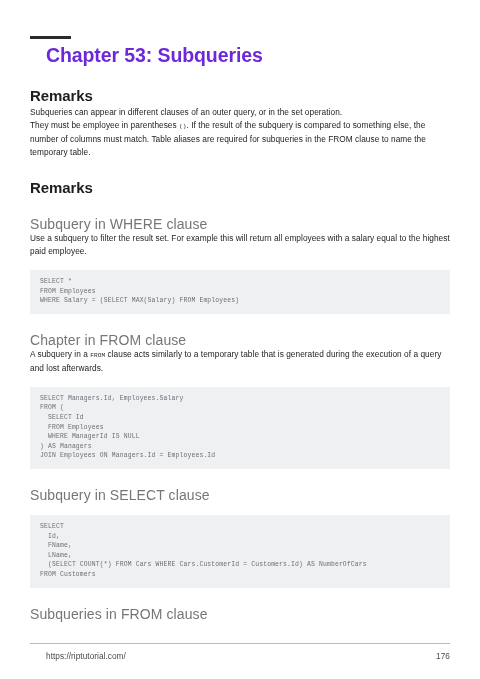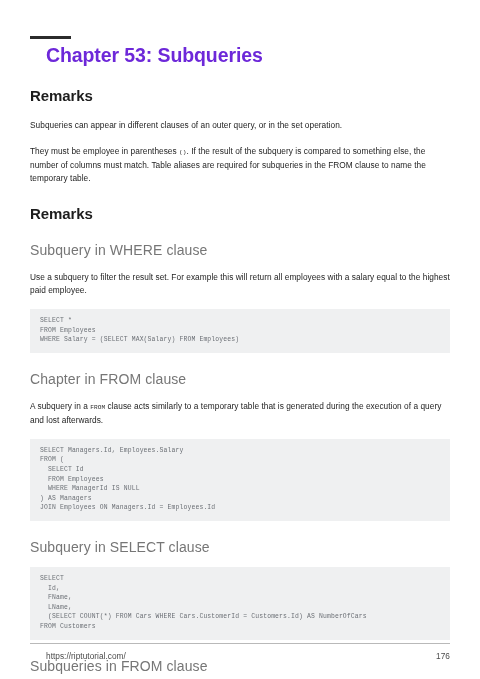--- a/index.html
+++ b/index.html
@@ -53,21 +53,21 @@
     color: #767676;
     margin: 18px 0 0 0;
     line-height: 16px;
     letter-spacing: 0.1px;
   }
   
   p.body {
     font-size: 8.3px;
     line-height: 13px;
     color: #1d1d1d;
-    margin: 13px 0 0 0;
+    margin: 0 0 0 0;
     letter-spacing: 0.04px;
   }
   code.inline {
     font-family: "Liberation Mono", "DejaVu Sans Mono", monospace;
     font-size: 6.1px;
     color: #2b2b2b;
     letter-spacing: 0.1px;
   }
   
   pre.code {

